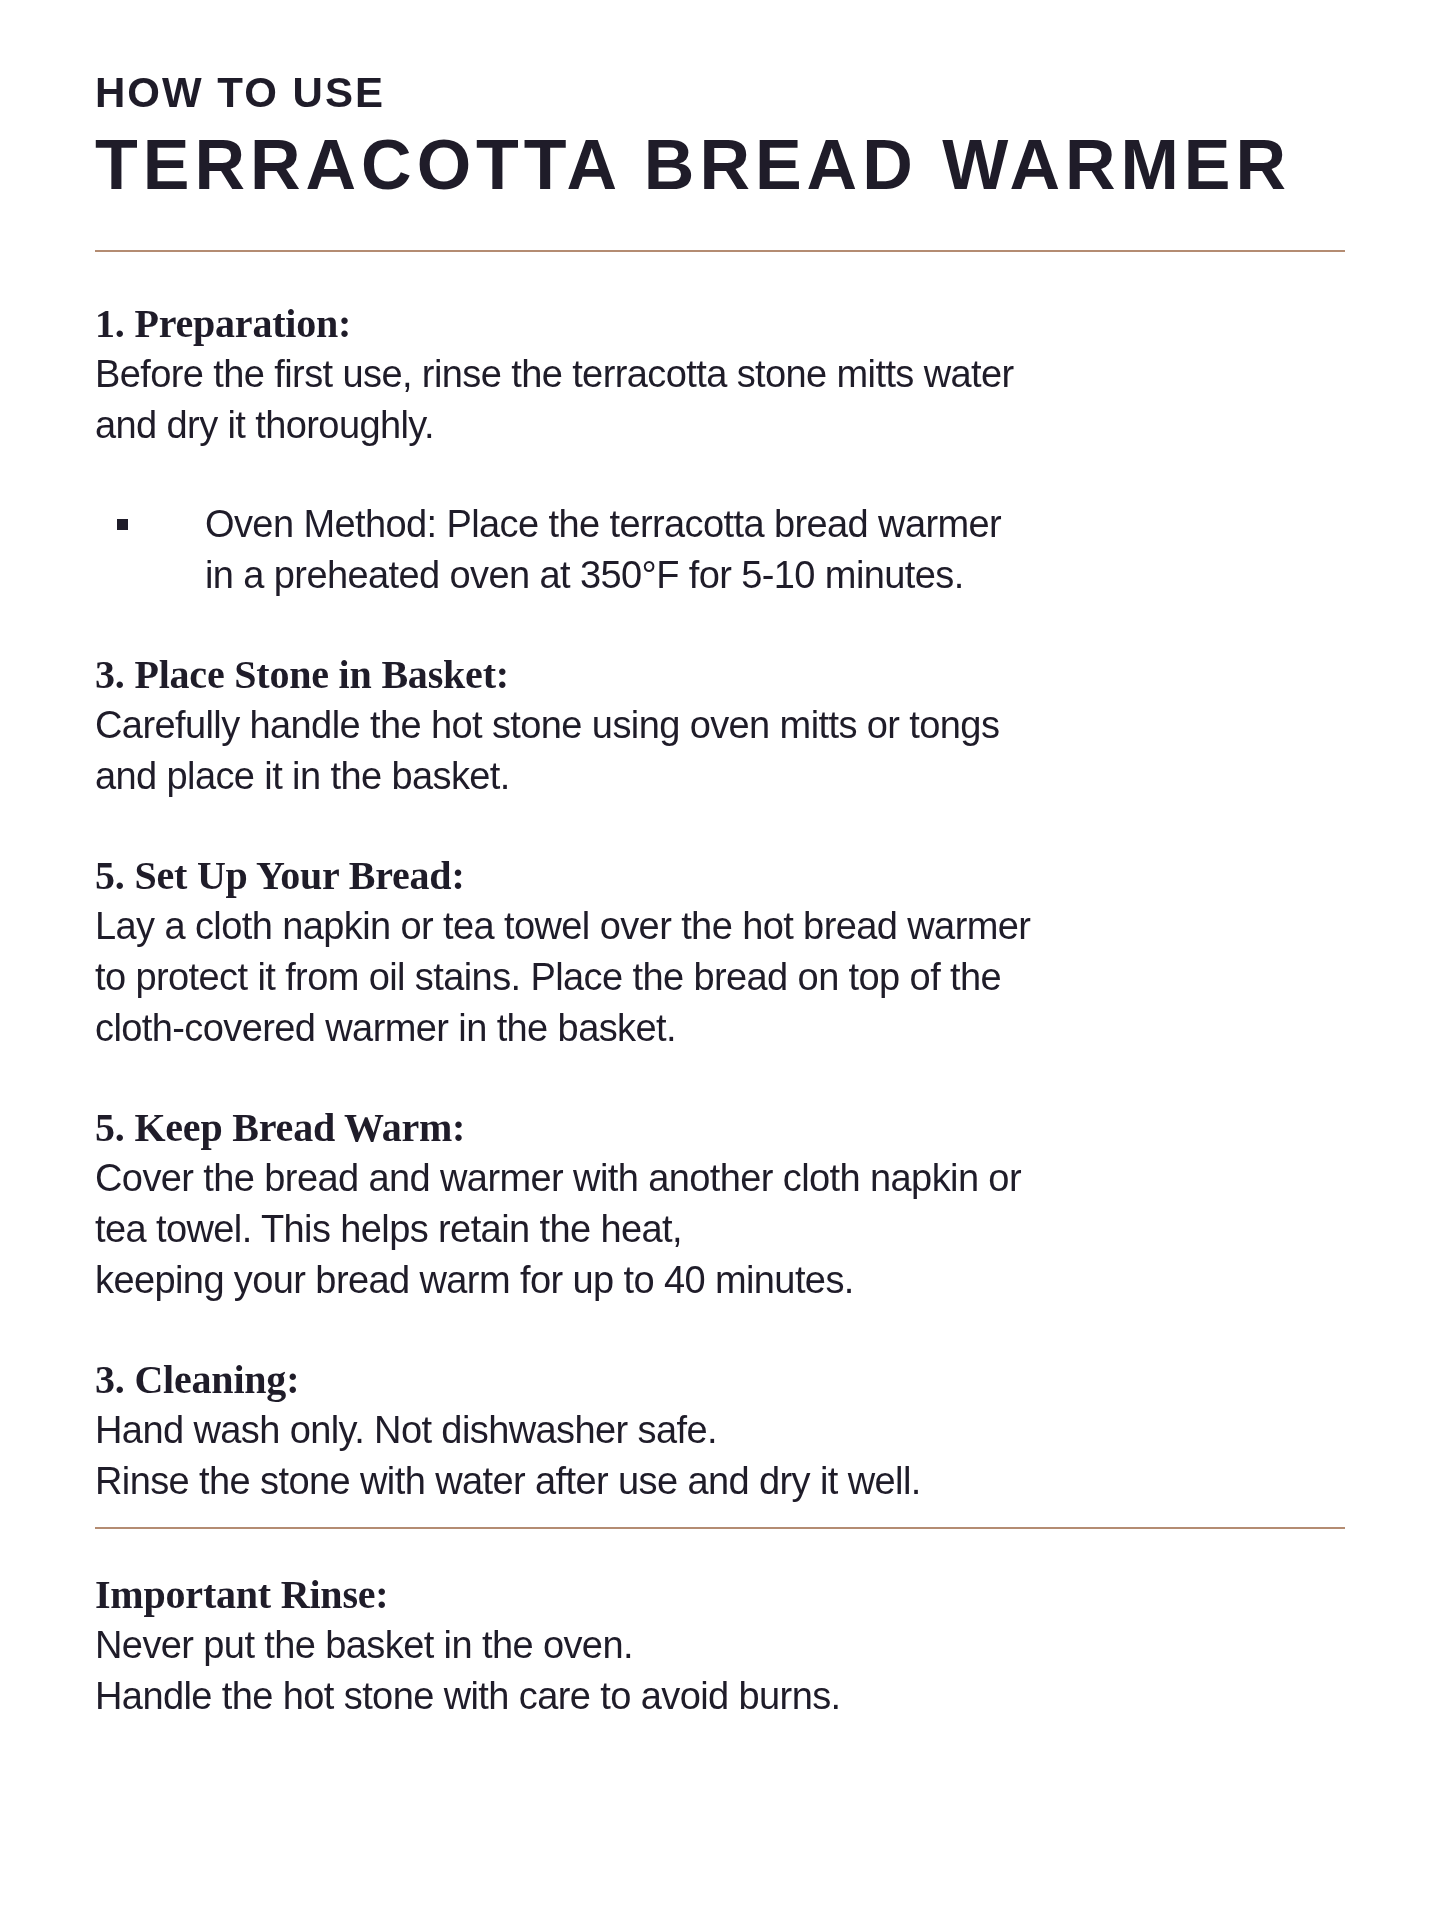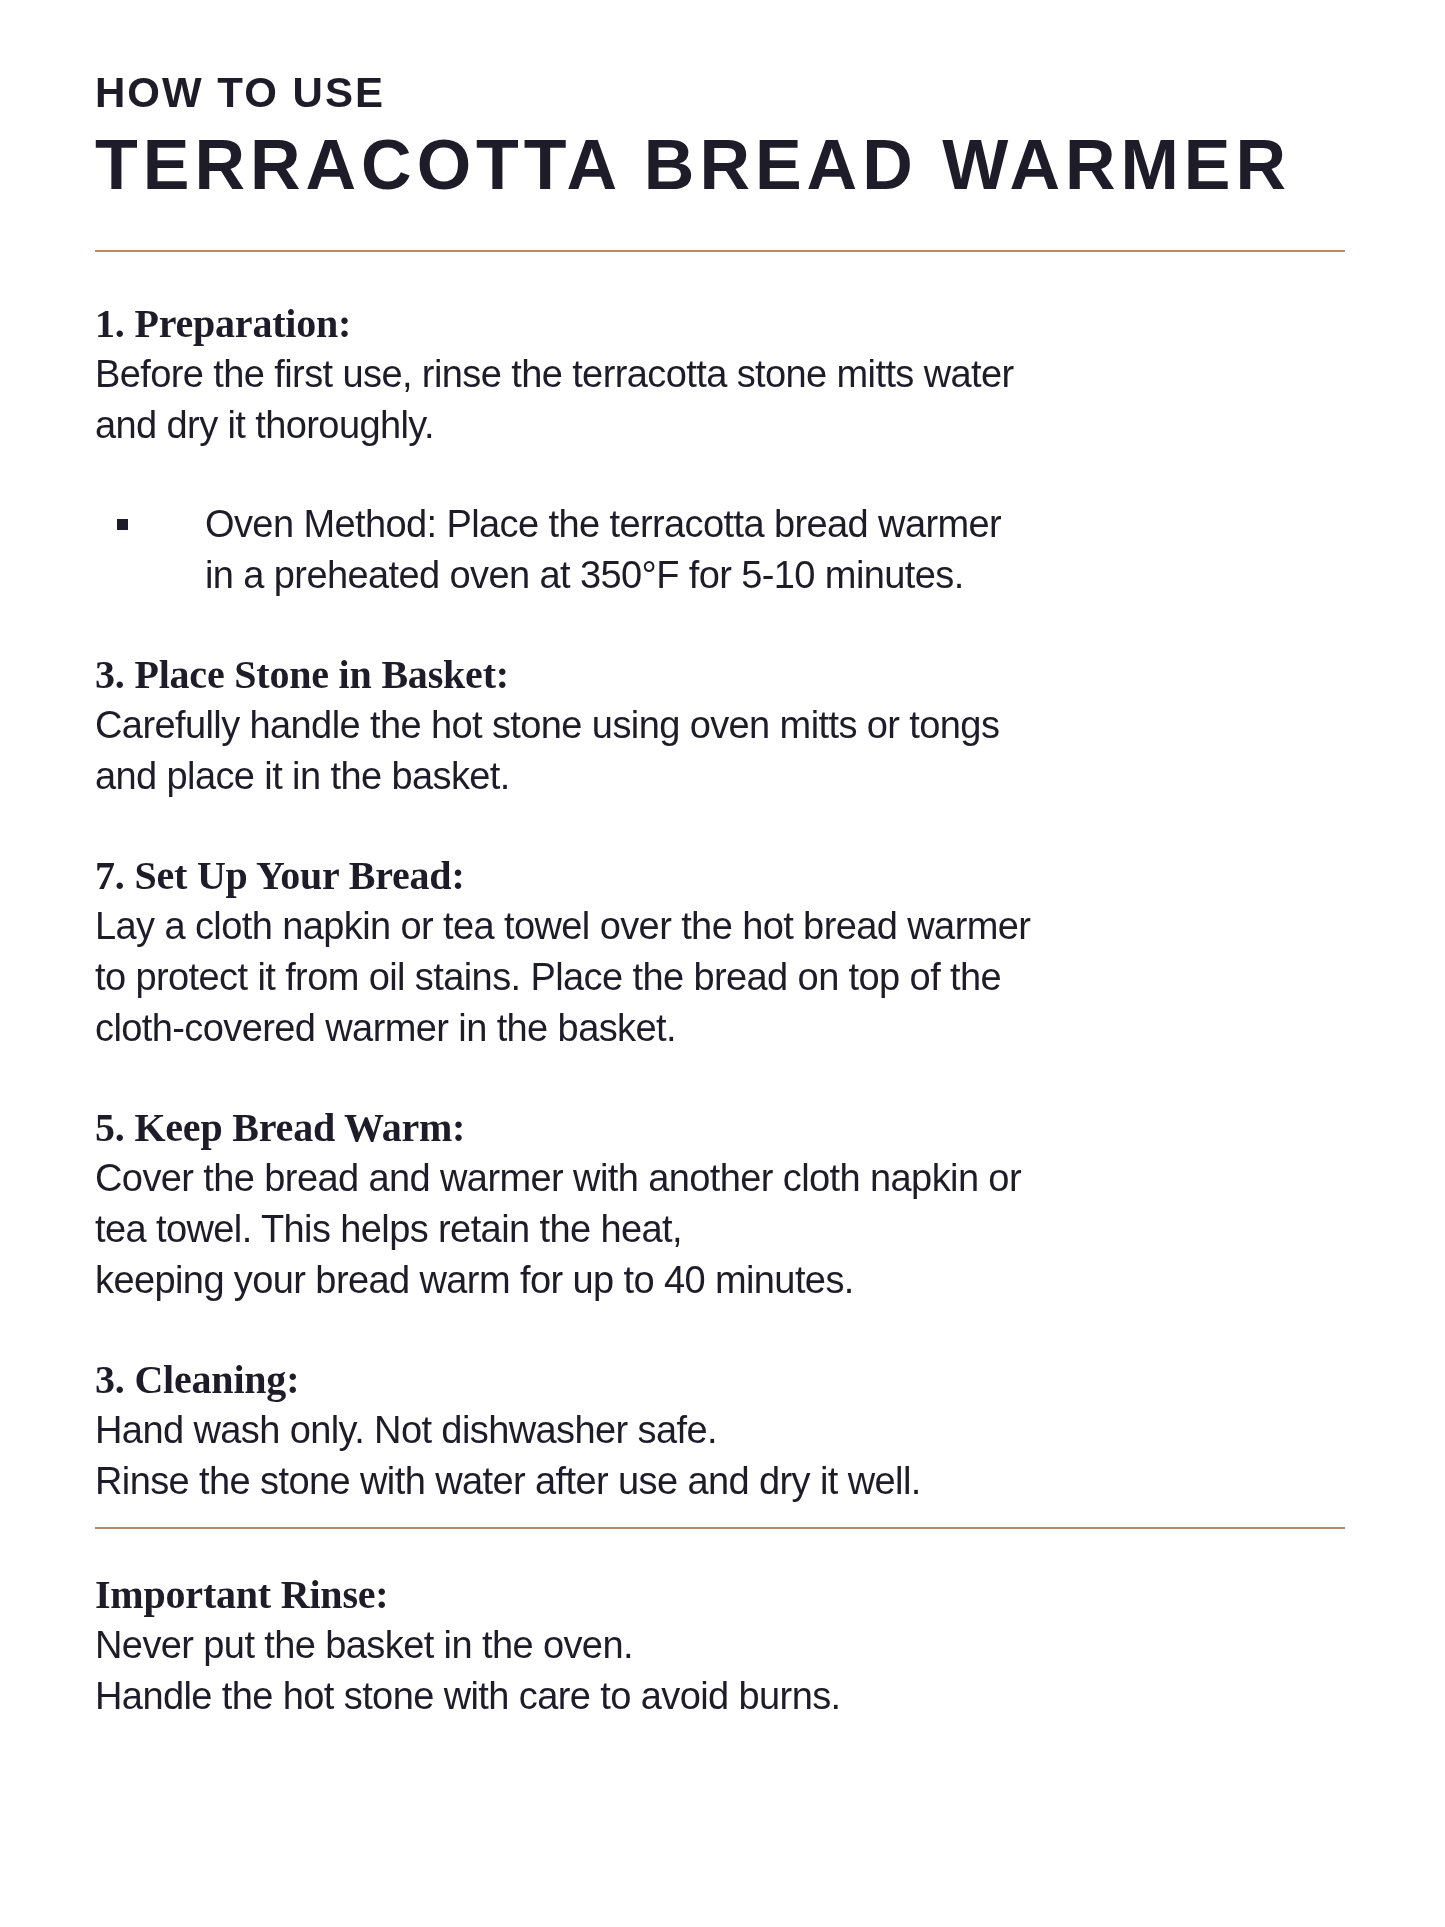--- a/index.html
+++ b/index.html
@@ -93,21 +93,21 @@
     </div>
   </section>
 
   <section>
     <h2>3. Place Stone in Basket:</h2>
     <p class="line">Carefully handle the hot stone using oven mitts or tongs</p>
     <p class="line">and place it in the basket.</p>
   </section>
 
   <section>
-    <h2>7. Set Up Your Bread:</h2>
+    <h2>5. Set Up Your Bread:</h2>
     <p class="line">Lay a cloth napkin or tea towel over the hot bread warmer</p>
     <p class="line">to protect it from oil stains. Place the bread on top of the</p>
     <p class="line">cloth-covered warmer in the basket.</p>
   </section>
 
   <section>
     <h2>5. Keep Bread Warm:</h2>
     <p class="line">Cover the bread and warmer with another cloth napkin or</p>
     <p class="line">tea towel. This helps retain the heat,</p>
     <p class="line">keeping your bread warm for up to 40 minutes.</p>

